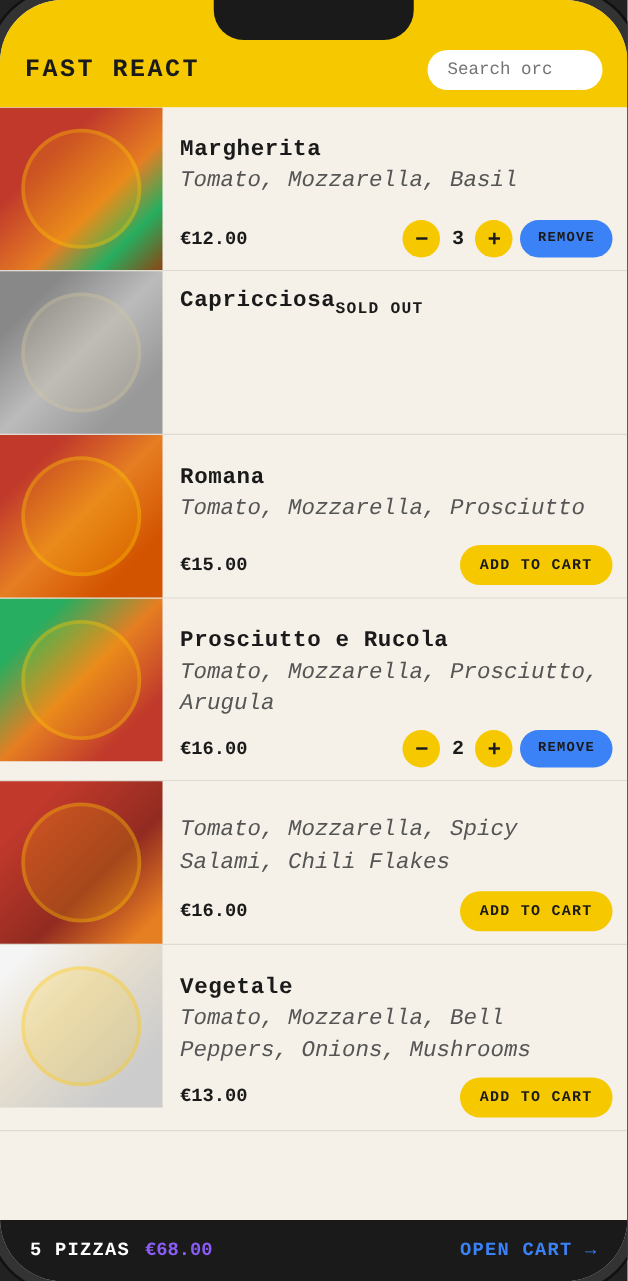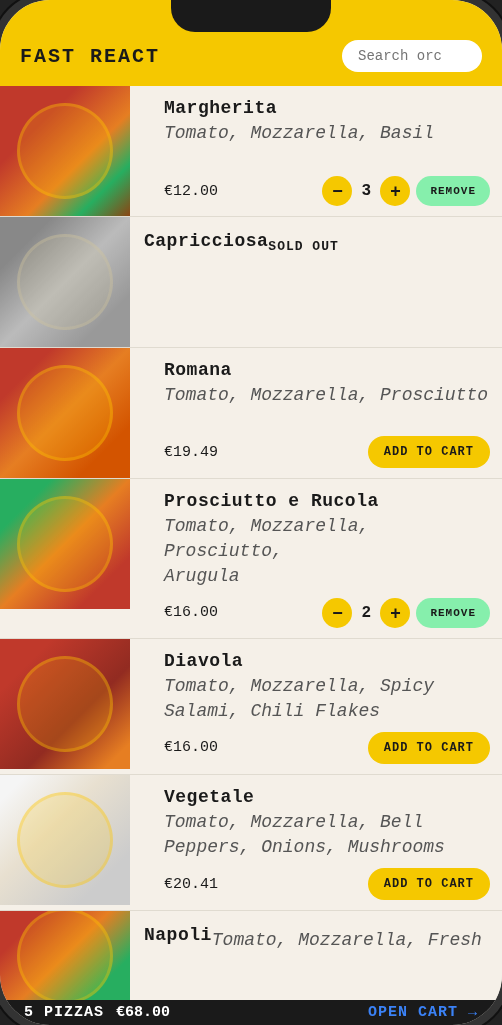--- a/index.html
+++ b/index.html
@@ -122,25 +122,24 @@
       transform: translate(-50%, -50%);
       width: 90px;
       height: 90px;
       border-radius: 50%;
       background: rgba(255,200,0,0.18);
       border: 3px solid rgba(255,200,0,0.3);
     }
 
     .pizza-info {
       flex: 1;
-      padding: 12px 12px 10px 14px;
+      padding: 24px 12px 10px 14px;
       display: flex;
       flex-direction: column;
       justify-content: space-between;
-      margin-left: 20px;
     }
 
     .pizza-name {
       font-size: 18px;
       font-weight: 900;
       color: #1a1a1a;
       font-family: 'Courier New', monospace;
       letter-spacing: 0.5px;
     }
 
@@ -155,21 +154,21 @@
 
     .pizza-footer {
       display: flex;
       align-items: center;
       justify-content: space-between;
       margin-top: 8px;
     }
 
     .pizza-price {
       font-size: 15px;
-      font-weight: 400;
+      font-weight: 700;
       color: #1a1a1a;
       font-family: 'Courier New', monospace;
     }
 
     .sold-out-badge {
       font-size: 13px;
       font-weight: 700;
       color: #1a1a1a;
       font-family: 'Courier New', monospace;
       letter-spacing: 1px;
@@ -215,36 +214,36 @@
     .qty-number {
       font-size: 16px;
       font-weight: 700;
       color: #1a1a1a;
       font-family: 'Courier New', monospace;
       min-width: 16px;
       text-align: center;
     }
 
     .remove-btn {
-      background: #86efac;
+      background: #3b82f6;
       border: none;
       border-radius: 20px;
       padding: 9px 14px;
       font-size: 11px;
       font-weight: 900;
       font-family: 'Courier New', monospace;
       letter-spacing: 1px;
       color: #1a1a1a;
       cursor: pointer;
     }
 
     
     .bottom-bar {
       background: #1a1a1a;
-      padding: 4px 24px;
+      padding: 16px 24px;
       display: flex;
       align-items: center;
       justify-content: space-between;
       flex-shrink: 0;
       border-radius: 0 0 44px 44px;
     }
 
     .cart-summary {
       display: flex;
       align-items: center;
@@ -255,21 +254,21 @@
       font-size: 15px;
       font-weight: 900;
       color: #fff;
       font-family: 'Courier New', monospace;
       letter-spacing: 1px;
     }
 
     .cart-total {
       font-size: 15px;
       font-weight: 900;
-      color: #ffffff;
+      color: #8b5cf6;
       font-family: 'Courier New', monospace;
     }
 
     .open-cart-btn {
       font-size: 15px;
       font-weight: 900;
       color: #3b82f6;
       font-family: 'Courier New', monospace;
       letter-spacing: 1px;
       background: none;
@@ -326,21 +325,21 @@
       </div>
 
       <div class="pizza-item">
         <div class="pizza-img-placeholder romana"></div>
         <div class="pizza-info">
           <div>
             <div class="pizza-name">Romana</div>
             <div class="pizza-ingredients">Tomato, Mozzarella, Prosciutto</div>
           </div>
           <div class="pizza-footer">
-            <span class="pizza-price">€19.49</span>
+            <span class="pizza-price">€15.00</span>
             <button class="add-to-cart-btn">ADD TO CART</button>
           </div>
         </div>
       </div>
 
       <div class="pizza-item">
         <div class="pizza-img-placeholder prosciutto"></div>
         <div class="pizza-info">
           <div>
             <div class="pizza-name">Prosciutto e Rucola</div>
@@ -355,51 +354,43 @@
               <button class="remove-btn">REMOVE</button>
             </div>
           </div>
         </div>
       </div>
 
       <div class="pizza-item">
         <div class="pizza-img-placeholder diavola"></div>
         <div class="pizza-info">
           <div>
-            <div class="pizza-name">Diavola</div>
             <div class="pizza-ingredients">Tomato, Mozzarella, Spicy<br>Salami, Chili Flakes</div>
           </div>
           <div class="pizza-footer">
             <span class="pizza-price">€16.00</span>
             <button class="add-to-cart-btn">ADD TO CART</button>
           </div>
         </div>
       </div>
 
       <div class="pizza-item">
         <div class="pizza-img-placeholder vegetale"></div>
         <div class="pizza-info">
           <div>
             <div class="pizza-name">Vegetale</div>
             <div class="pizza-ingredients">Tomato, Mozzarella, Bell<br>Peppers, Onions, Mushrooms</div>
           </div>
           <div class="pizza-footer">
-            <span class="pizza-price">€20.41</span>
+            <span class="pizza-price">€13.00</span>
             <button class="add-to-cart-btn">ADD TO CART</button>
           </div>
         </div>
       </div>
 
-      <div class="pizza-item" style="min-height:90px;">
-        <div class="pizza-img-placeholder napoli" style="height:90px;"></div>
-        <div class="capricciosa-info">
-          <div class="pizza-name">Napoli</div>
-          <div class="pizza-ingredients">Tomato, Mozzarella, Fresh</div>
-        </div>
-      </div>
 
     </div>
 
     <div class="bottom-bar">
       <div class="cart-summary">
         <span class="cart-count">5 PIZZAS</span>
         <span class="cart-total">€68.00</span>
       </div>
       <button class="open-cart-btn">OPEN CART →</button>
     </div>

